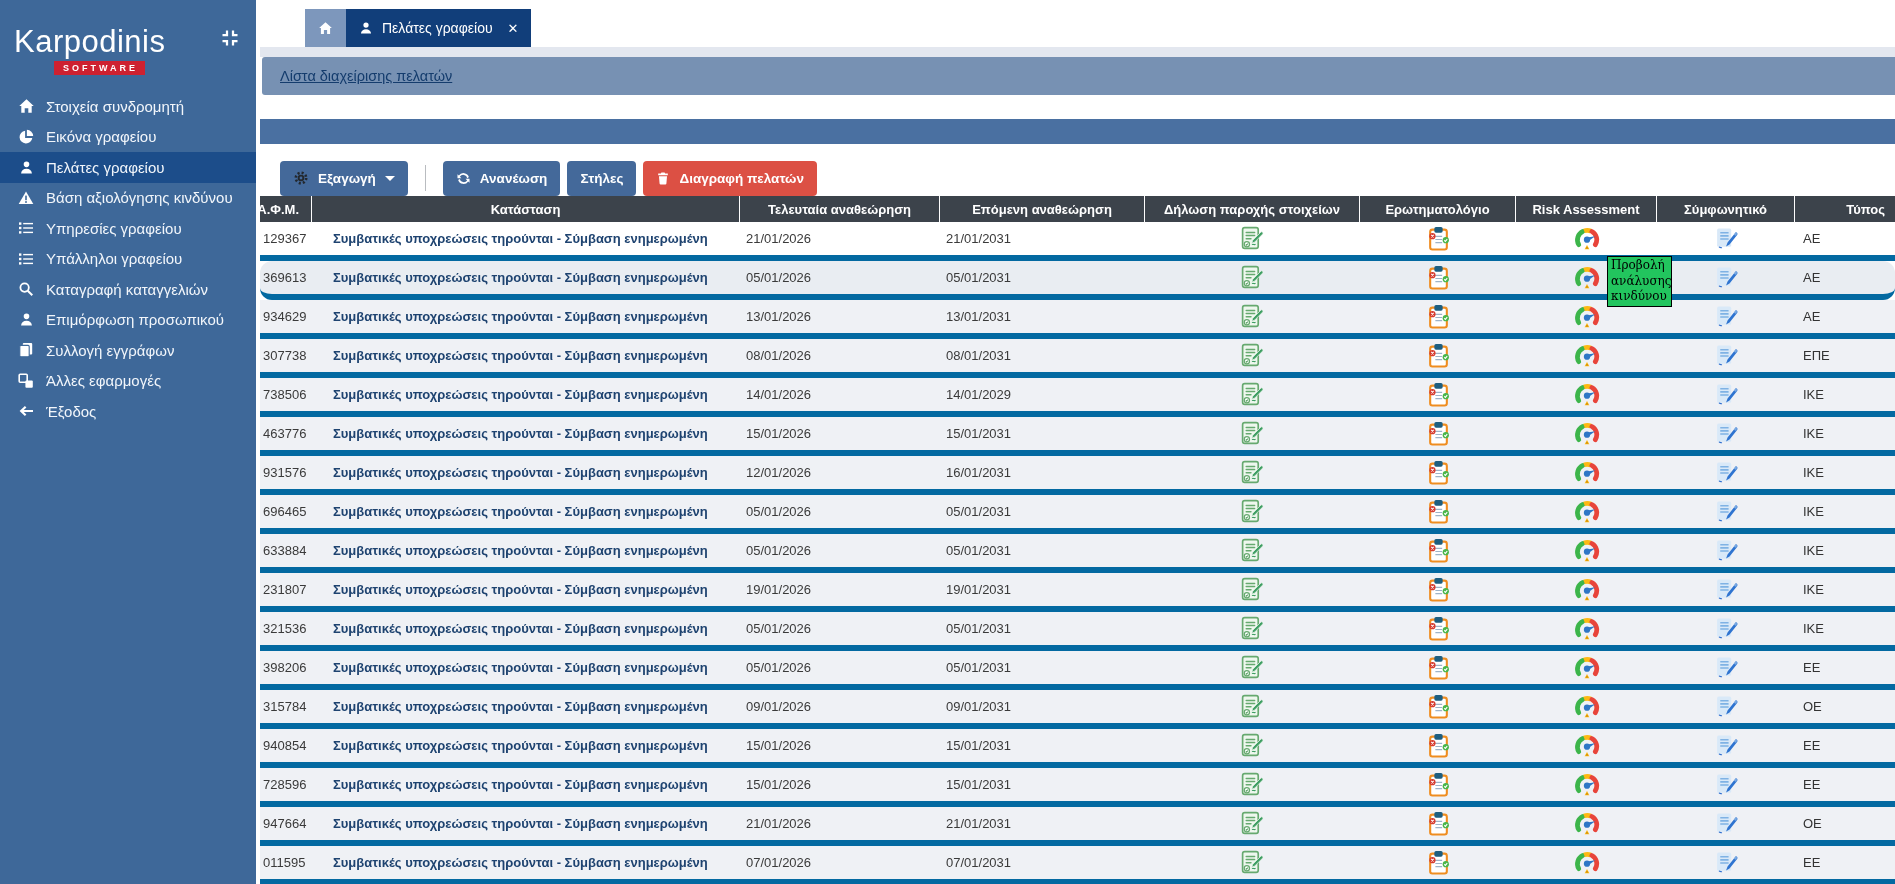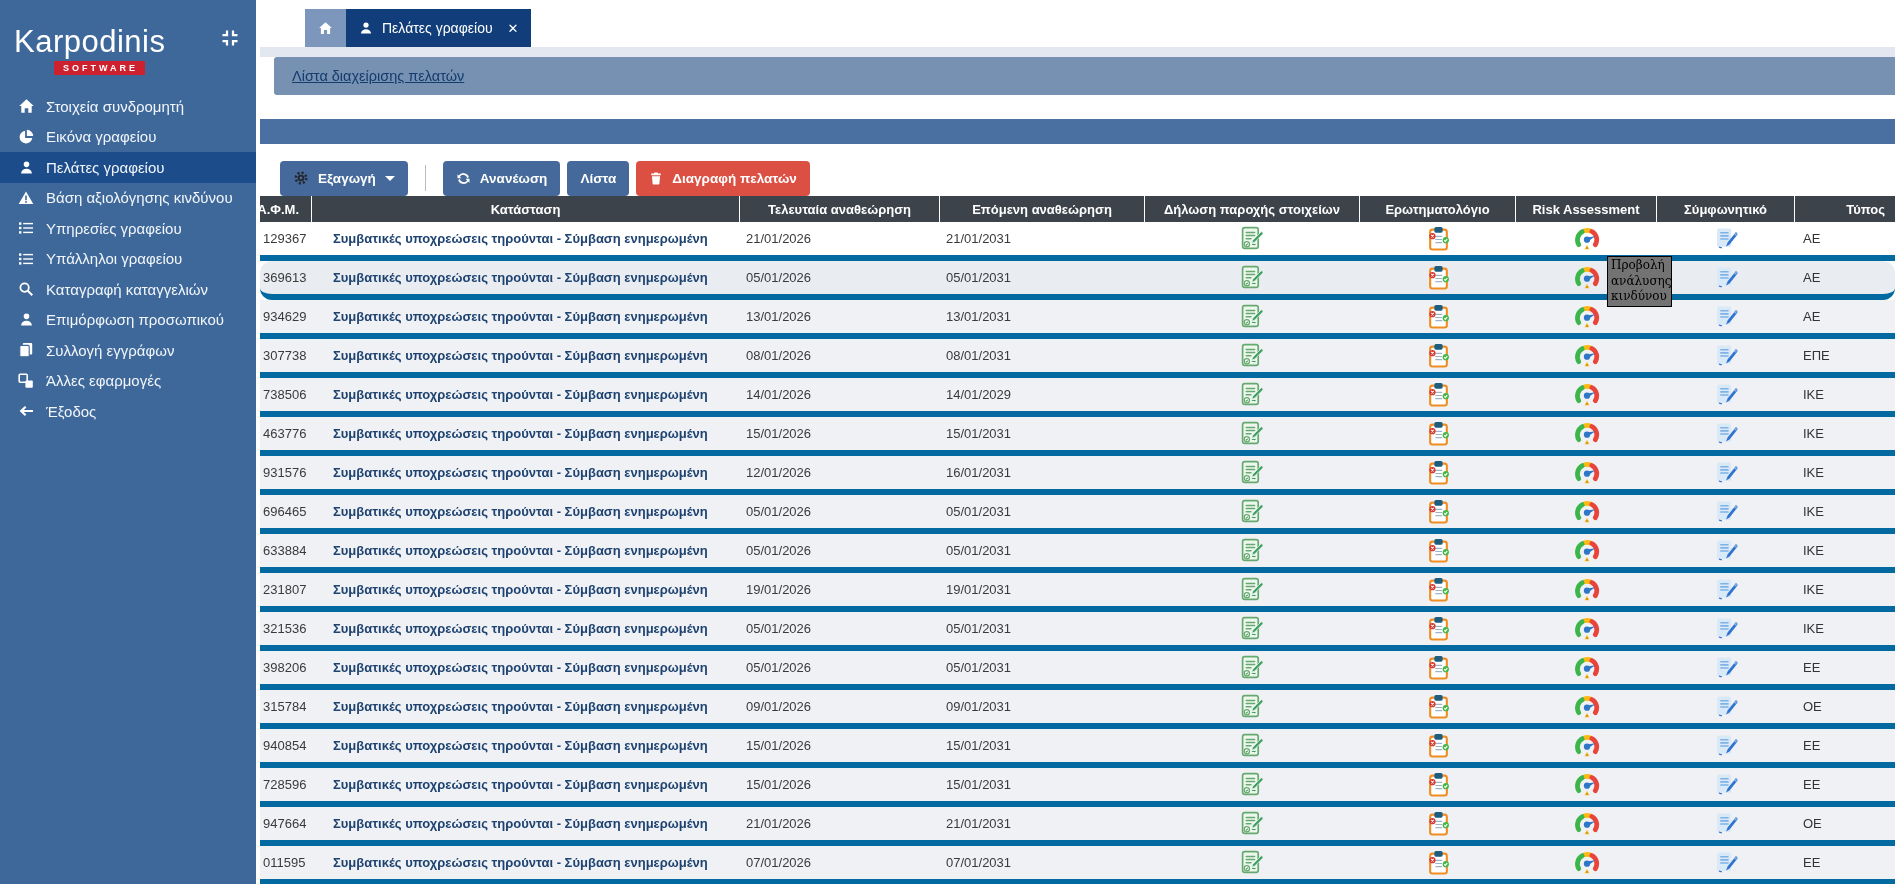--- a/index.html
+++ b/index.html
@@ -21,21 +21,21 @@
 
   
   .content{position:absolute;left:260px;right:0;top:0;bottom:0;background:#fff;}
 
   .tabstrip{height:47px;display:flex;align-items:flex-end;padding-left:45px;background:#fff;}
   .tab{display:flex;align-items:center;height:38px;cursor:pointer;}
   .tab-home{width:41px;justify-content:center;background:#7d97bc;}
   .tab-active{background:#113e7a;color:#fff;padding:0 13px;gap:9px;font-size:14px;}
   .tab-close{font-size:13px;color:#fff;margin-left:6px;cursor:pointer;}
   .substrip{height:10px;background:#e3e7ef;}
-  .breadcrumb-bar{height:38px;background:#7791b3;margin-left:14px;border-radius:3px 0 0 3px;
+  .breadcrumb-bar{height:38px;background:#7791b3;margin-left:2px;border-radius:3px 0 0 3px;
                   display:flex;align-items:center;}
   .breadcrumb-link{margin-left:18px;font-size:14.5px;color:#143c6d;text-decoration:underline;
                    font-weight:500;cursor:pointer;}
   .gap1{height:24px;background:#fff;}
   .band{height:25px;background:#4a70a1;}
   .gap2{height:16px;background:#fff;}
 
   .toolbar{height:36px;display:flex;align-items:center;padding-left:20px;gap:7px;}
   .btn{height:35px;border:none;border-radius:4px;color:#fff;font-size:13.5px;font-weight:600;
        font-family:inherit;display:flex;align-items:center;gap:9px;padding:0 13px;cursor:pointer;}
@@ -57,21 +57,21 @@
   .rows .trow.r0{background:#fff;}
   .rows .trow.hovered{background:#e9edf2;border-radius:12px;}
   .cell{display:flex;align-items:center;overflow:hidden;font-size:13px;color:#3a3a3a;white-space:nowrap;}
   .c-afm{padding-left:3px;}
   .c-status{padding-left:21px;font-weight:bold;font-size:13px;color:#1e4370;}
   .c-date{padding-left:6px;}
   .c-icon{justify-content:center;cursor:pointer;}
   .c-type{padding-left:8px;color:#333;}
 
   
-  .tooltip{position:absolute;left:1607px;top:256px;width:57px;background:#737373;border:1px solid #000;
+  .tooltip{position:absolute;left:1607px;top:256px;width:57px;background:#22c55e;border:1px solid #000;
            font-family:"DejaVu Serif","Liberation Serif",serif;font-size:12px;line-height:1.3;
            color:#000;padding:1px 3px;z-index:20;}
   svg{display:block;}
 </style>
 </head>
 <body>
 
 <div class="app">
 
   <aside class="sidebar">
@@ -238,21 +238,21 @@
       <span class="vsep"></span>
       <button class="btn btn-blue">
         <span>
           <svg width="15" height="15" viewBox="0 0 16 16" fill="#fff">
             <path d="M13.7 6.4A6 6 0 0 0 3 4.9L1.6 3.5v4.2h4.2L4.1 6a4.4 4.4 0 0 1 7.9 1.6zM2.3 9.6a6 6 0 0 0 10.7 1.5l1.4 1.4V8.3h-4.2l1.7 1.7a4.4 4.4 0 0 1-7.9-1.6z"></path>
           </svg>
         </span>
         <span>Ανανέωση</span>
       </button>
       <button class="btn btn-blue">
-        <span>Λίστα</span>
+        <span>Στήλες</span>
       </button>
       <button class="btn btn-red">
         <span>
           <svg width="14" height="15" viewBox="0 0 16 16" fill="#fff">
             <path d="M6.2 1.2h3.6l.7 1.2h3v1.8H2.5V2.4h3ZM3.4 5.4h9.2l-.7 8.4a1.2 1.2 0 0 1-1.2 1.1H5.3a1.2 1.2 0 0 1-1.2-1.1z"></path>
           </svg>
         </span>
         <span>Διαγραφή πελατών</span>
       </button>
     </div>

